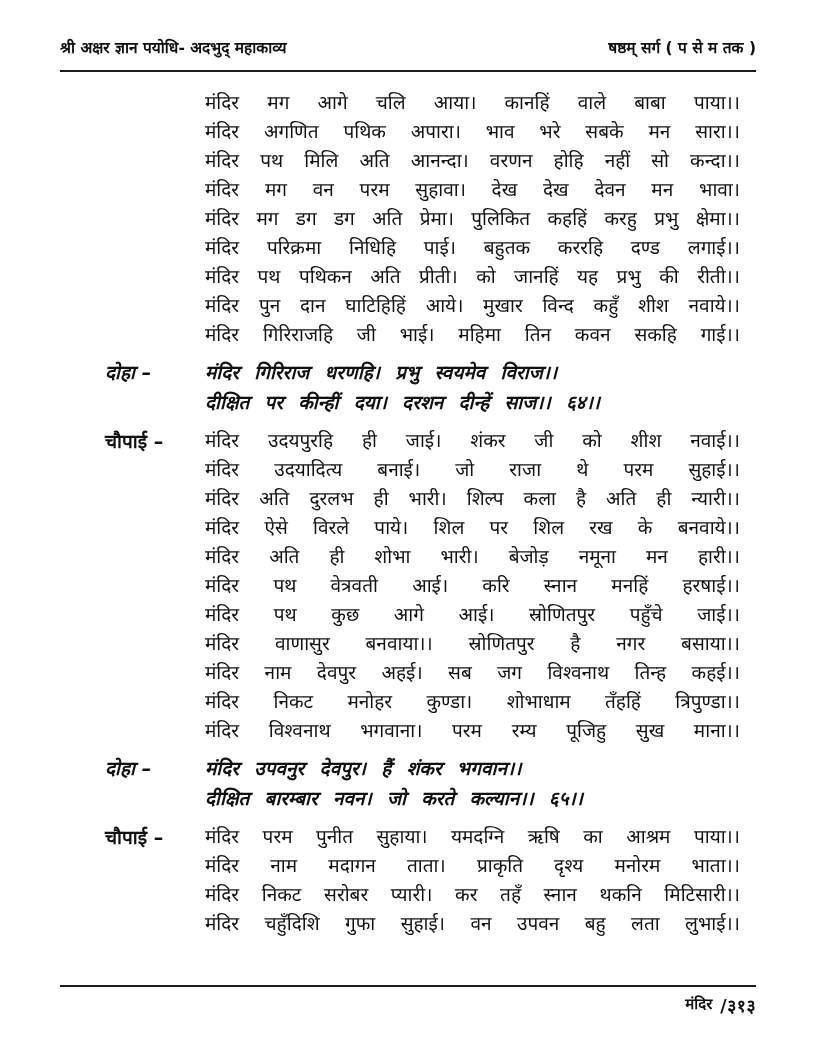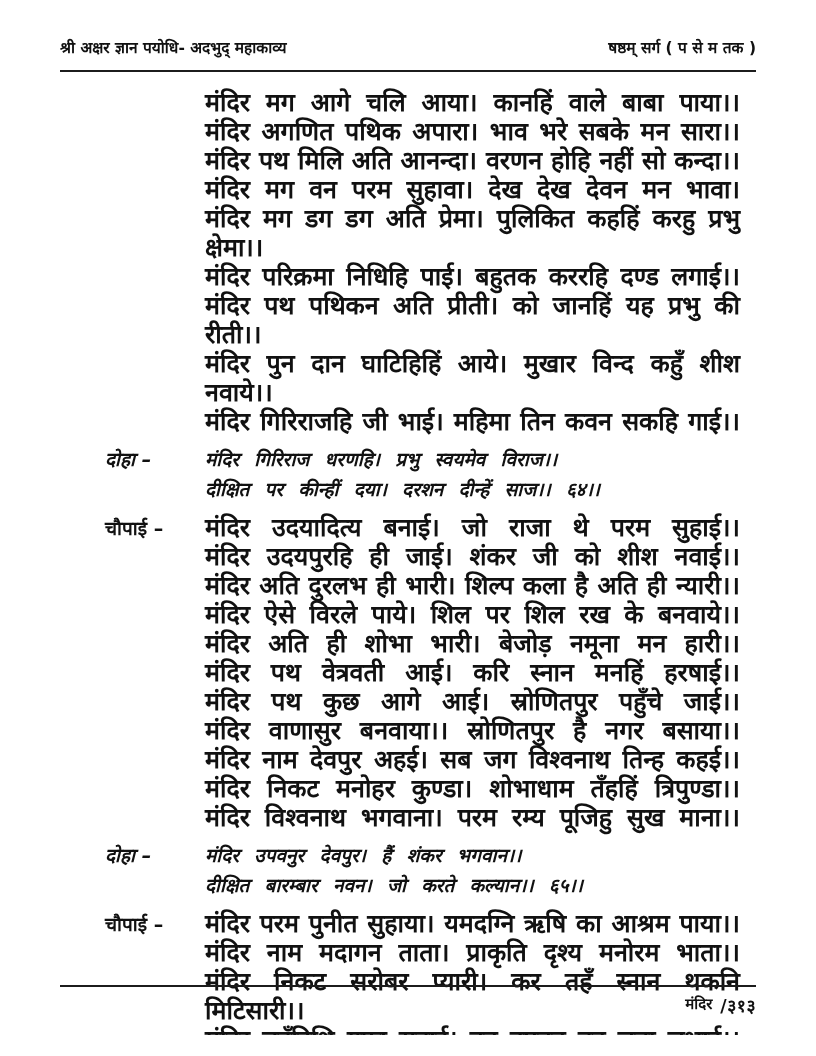--- a/index.html
+++ b/index.html
@@ -49,22 +49,22 @@
     white-space: nowrap;
   }
   .section.doha .label {
     font-style: italic;
   }
   .section .lines {
     width: 535px;
     flex-shrink: 0;
   }
   .section.chaupai .line {
-    font-size: 25px;
-    font-weight: bold;
+    font-size: 19px;
+    font-weight: normal;
     line-height: 29px;
     text-align: justify;
     text-align-last: justify;
   }
   .section.doha {
     margin-top: 8px;
     margin-bottom: 9px;
   }
   .section.doha .line {
     font-size: 19px;
@@ -132,22 +132,22 @@
     <div class="label">दोहा –</div>
     <div class="lines">
           <div class="line">मंदिर गिरिराज धरणहि। प्रभु स्वयमेव विराज।।</div>
           <div class="line">दीक्षित पर कीन्हीं दया। दरशन दीन्हें साज।। ६४।।</div>
         </div>
   </div>
 
   <div class="section chaupai">
     <div class="label">चौपाई –</div>
     <div class="lines">
+          <div class="line">मंदिर उदयपुरहि ही जाई। शंकर जी को शीश नवाई।।</div>
           <div class="line">मंदिर उदयादित्य बनाई। जो राजा थे परम सुहाई।।</div>
-          <div class="line">मंदिर उदयपुरहि ही जाई। शंकर जी को शीश नवाई।।</div>
           <div class="line">मंदिर अति दुरलभ ही भारी। शिल्प कला है अति ही न्यारी।।</div>
           <div class="line">मंदिर ऐसे विरले पाये। शिल पर शिल रख के बनवाये।।</div>
           <div class="line">मंदिर अति ही शोभा भारी। बेजोड़ नमूना मन हारी।।</div>
           <div class="line">मंदिर पथ वेत्रवती आई। करि स्नान मनहिं हरषाई।।</div>
           <div class="line">मंदिर पथ कुछ आगे आई। स्रोणितपुर पहुँचे जाई।।</div>
           <div class="line">मंदिर वाणासुर बनवाया।। स्रोणितपुर है नगर बसाया।।</div>
           <div class="line">मंदिर नाम देवपुर अहई। सब जग विश्वनाथ तिन्ह कहई।।</div>
           <div class="line">मंदिर निकट मनोहर कुण्डा। शोभाधाम तँहहिं त्रिपुण्डा।।</div>
           <div class="line">मंदिर विश्वनाथ भगवाना। परम रम्य पूजिहु सुख माना।।</div>
         </div>

